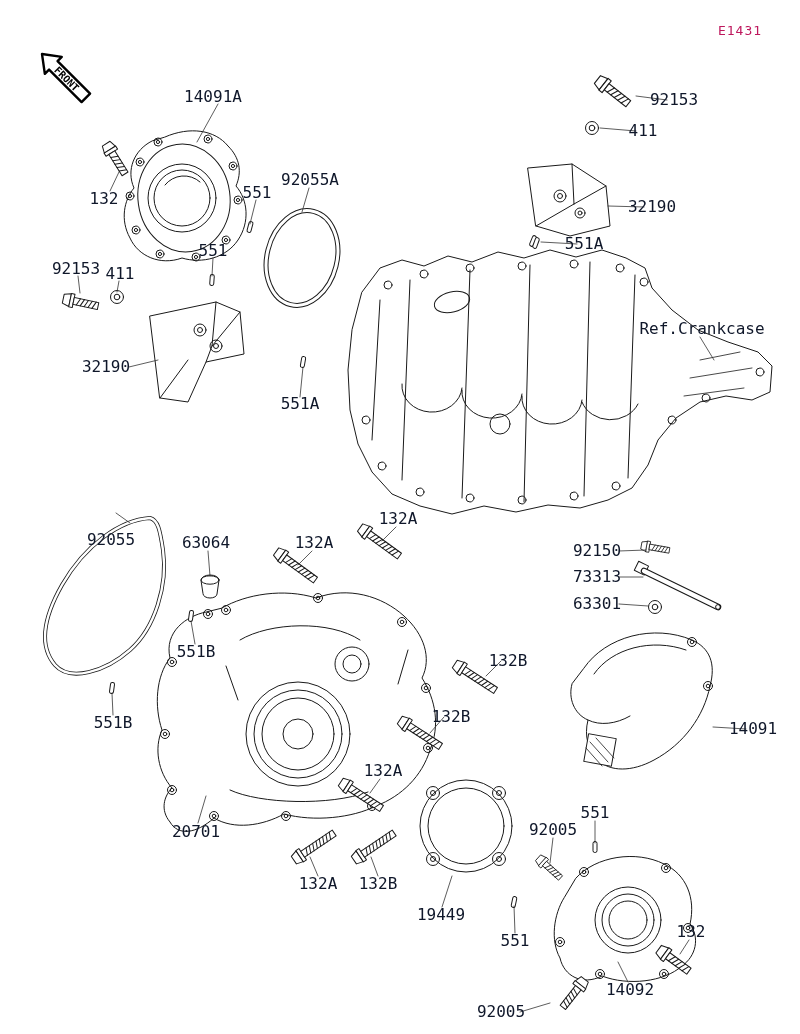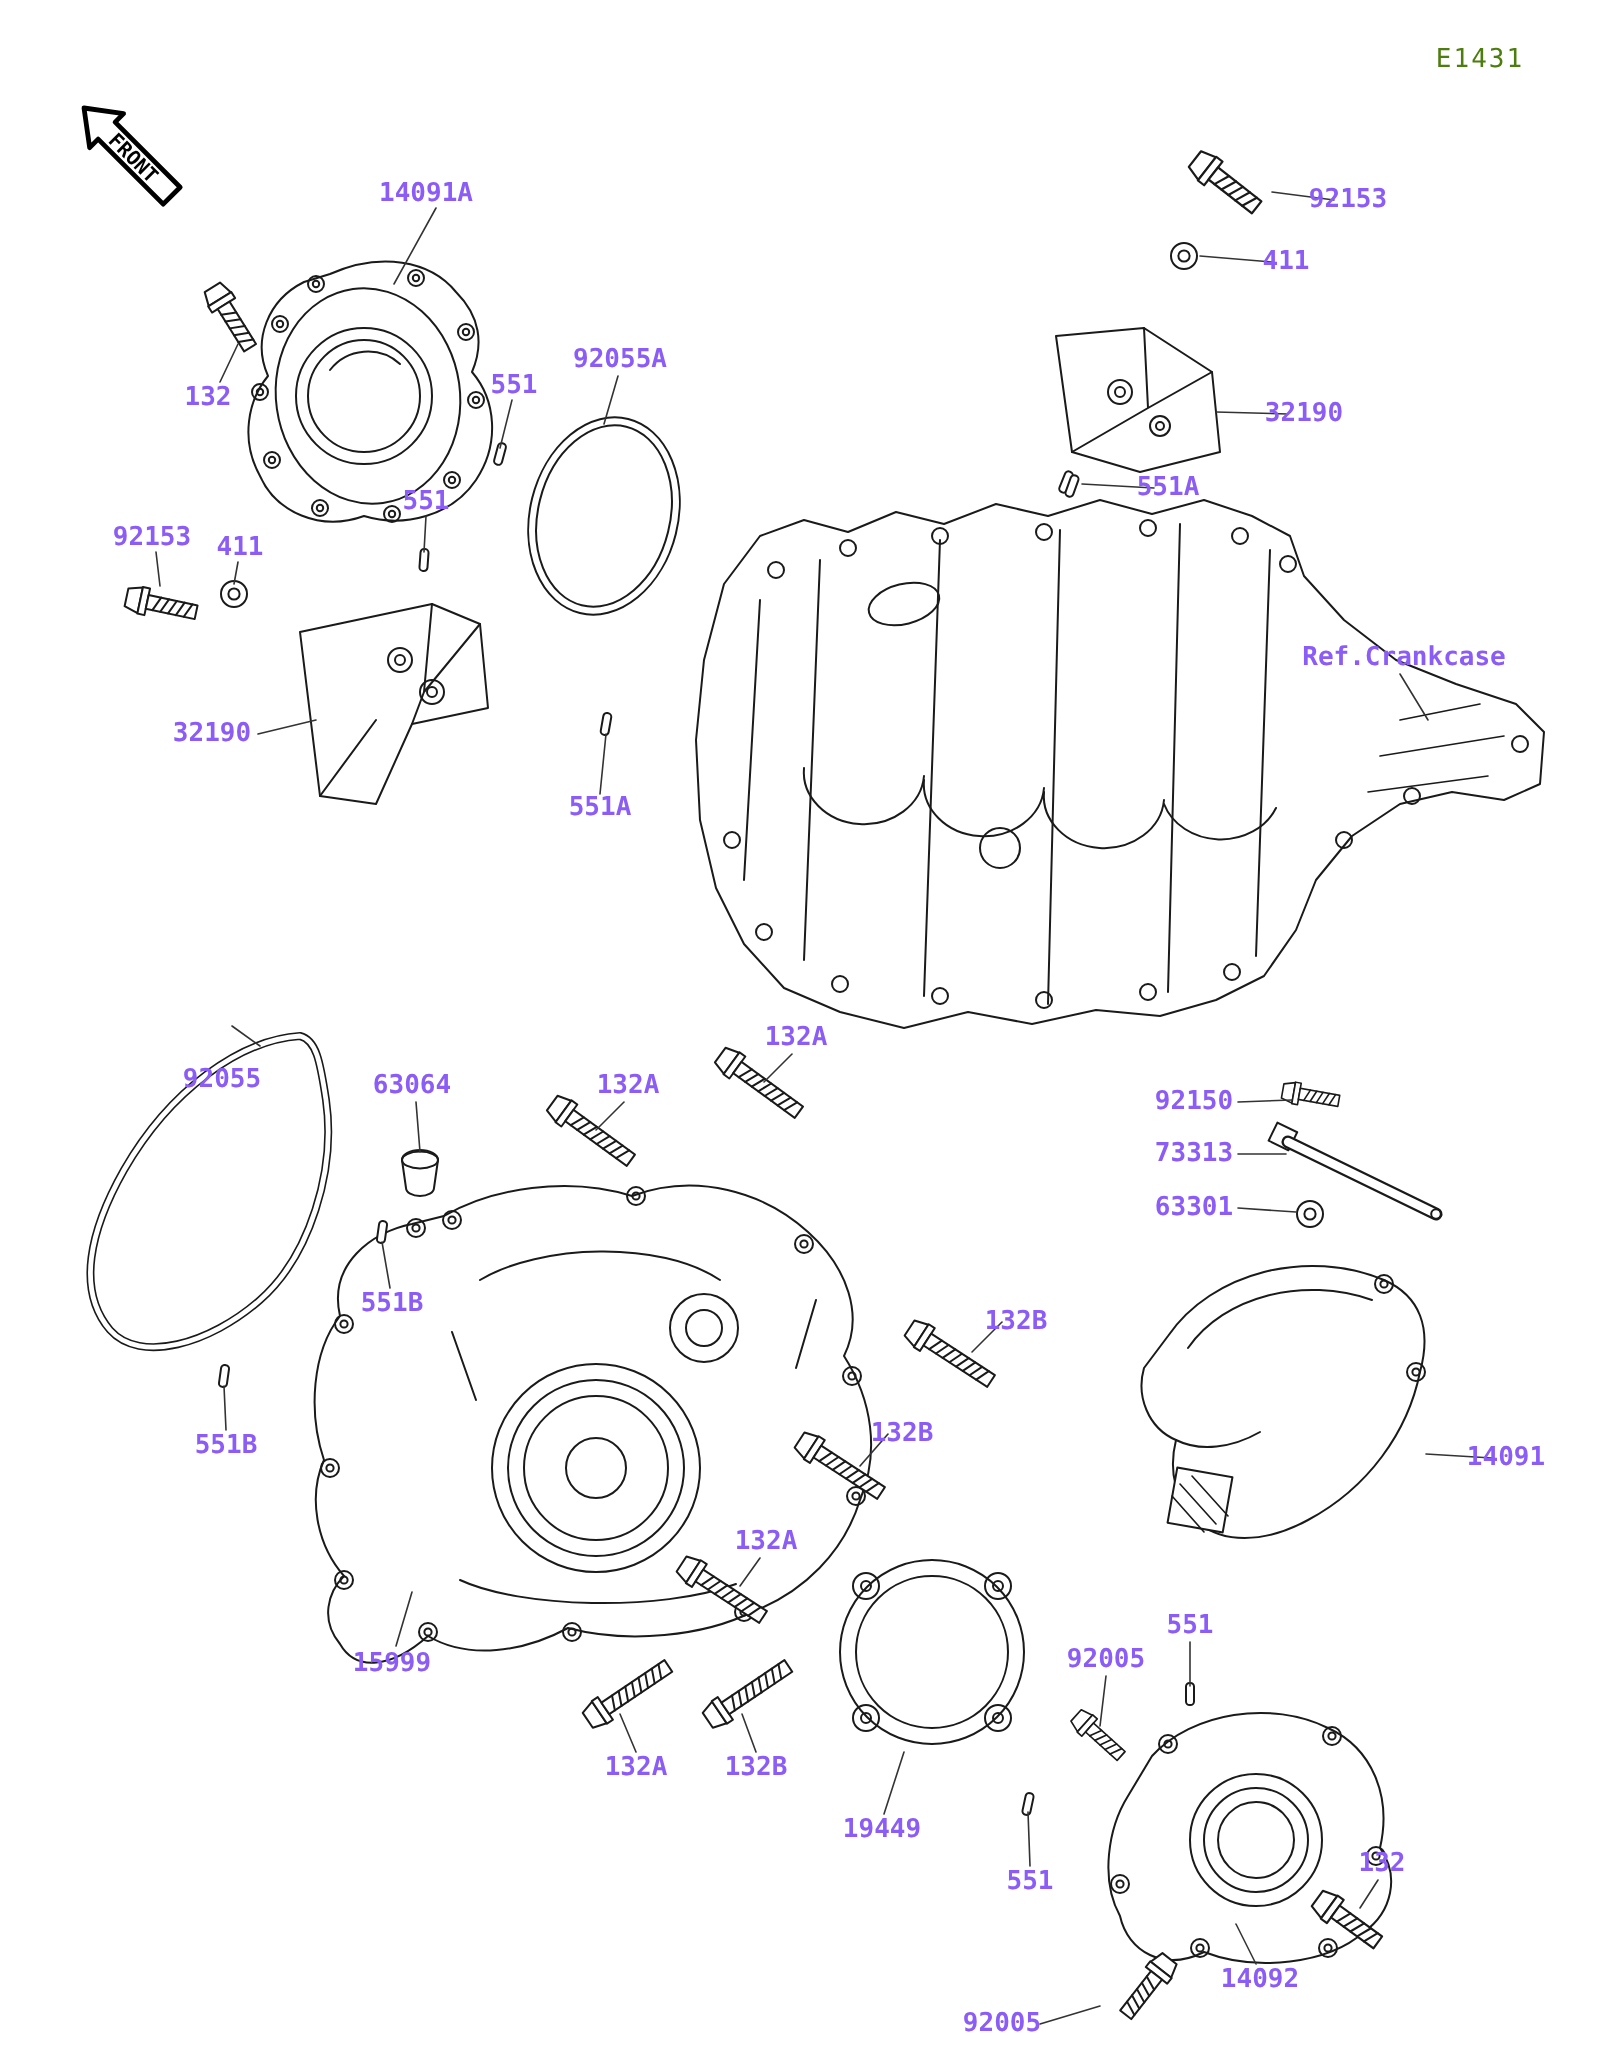--- a/index.html
+++ b/index.html
@@ -3,25 +3,25 @@
 <meta charset="utf-8">
 <style>
   html,body{margin:0;padding:0;background:#fff;}
   .stage{
     position:relative;width:800px;height:1034px;background:#ffffff;overflow:hidden;
     font-family:"DejaVu Sans Mono","Liberation Mono",monospace;color:#111;
   }
   .stage svg{position:absolute;left:0;top:0;}
   .lbl{
     position:absolute;transform:translate(-50%,-50%);
-    font-size:13px;line-height:1;white-space:nowrap;color:#8b5cf6;font-weight:bold;
+    font-size:16px;line-height:1;white-space:nowrap;color:#0f172a;
   }
   .code{
     position:absolute;transform:translate(-50%,-50%);
-    font-size:13px;letter-spacing:1px;color:#4d7c0f;
+    font-size:13px;letter-spacing:1px;color:#be185d;
   }
 </style>
 </head>
 <body>
 
 <div class="stage">
 
   <svg width="800" height="1034" viewBox="0 0 800 1034" fill="none" stroke="#1a1a1a" stroke-width="1" stroke-linecap="round" stroke-linejoin="round">
     <defs>
       <g id="boltL" fill="#fff" stroke="#1a1a1a" stroke-width="1">
@@ -327,21 +327,21 @@
   <span class="lbl" style="left:398px;top:519px;">132A</span>
   <span class="lbl" style="left:597px;top:551px;">92150</span>
   <span class="lbl" style="left:597px;top:577px;">73313</span>
   <span class="lbl" style="left:597px;top:604px;">63301</span>
   <span class="lbl" style="left:196px;top:652px;">551B</span>
   <span class="lbl" style="left:508px;top:661px;">132B</span>
   <span class="lbl" style="left:113px;top:723px;">551B</span>
   <span class="lbl" style="left:451px;top:717px;">132B</span>
   <span class="lbl" style="left:753px;top:729px;">14091</span>
   <span class="lbl" style="left:383px;top:771px;">132A</span>
-  <span class="lbl" style="left:196px;top:832px;">15999</span>
+  <span class="lbl" style="left:196px;top:832px;">20701</span>
   <span class="lbl" style="left:595px;top:813px;">551</span>
   <span class="lbl" style="left:553px;top:830px;">92005</span>
   <span class="lbl" style="left:318px;top:884px;">132A</span>
   <span class="lbl" style="left:378px;top:884px;">132B</span>
   <span class="lbl" style="left:441px;top:915px;">19449</span>
   <span class="lbl" style="left:515px;top:941px;">551</span>
   <span class="lbl" style="left:691px;top:932px;">132</span>
   <span class="lbl" style="left:630px;top:990px;">14092</span>
   <span class="lbl" style="left:501px;top:1012px;">92005</span>
 

